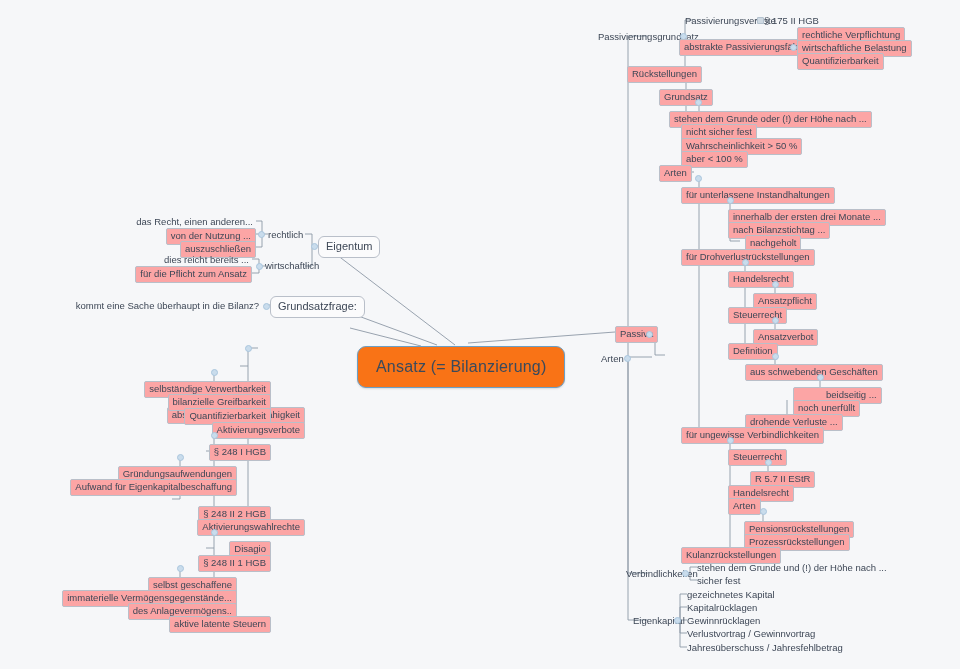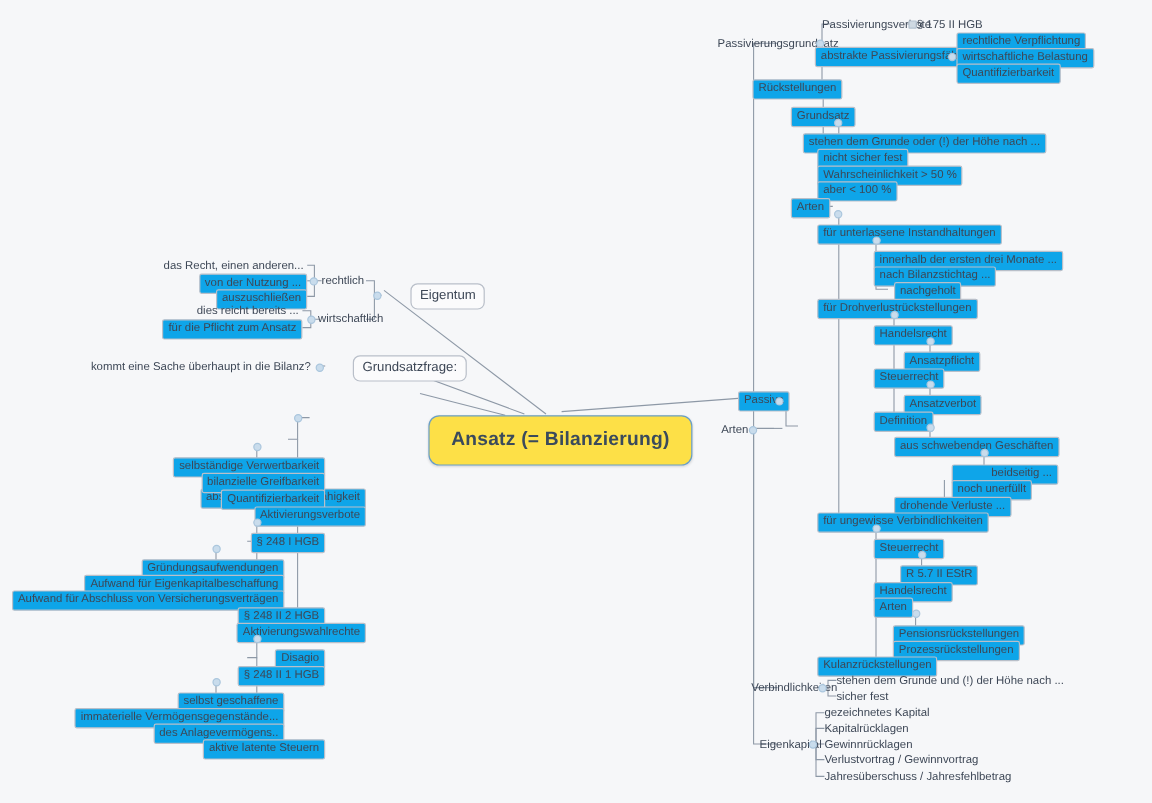--- a/index.html
+++ b/index.html
@@ -29,48 +29,47 @@
     background: #fafbfc;
     line-height: 1;
     display: flex;
     align-items: center;
     justify-content: flex-start;
   }
   
   .nb {
     border: 1px solid #b9bfc9;
     border-radius: 2px;
-    background: #0ea5e9;
+    background: #fca5a5;
     padding: 2px 4px 3px 4px;
     font-size: 9.5px;
   }
   
   .nr {
     border: 1px solid #b9bfc9;
     border-radius: 6px;
     background: #fbfbfc;
     padding: 4px 7px 5px 7px;
     font-size: 11px;
-    margin-left: 24px;
   }
   
   .np {
     border: none;
     background: transparent;
     padding: 2px 3px 3px 3px;
     font-size: 9.5px;
   }
   
   .root {
     border: 1px solid #6a9fc6;
     border-radius: 9px;
-    background: #fde047;
+    background: #f97316;
     color: #3a4a5c;
     font-size: 16px;
-    font-weight: bold;
+    font-weight: normal;
     padding: 12px 18px;
     letter-spacing: .2px;
     box-shadow: 0 1px 2px rgba(0,0,0,.12);
   }
   .right-al { justify-content: flex-end; }
   
   .tog {
     position: absolute;
     width: 7px;
     height: 7px;
@@ -372,21 +371,20 @@
   <div class="node nb right-al" style="right:689px; top:408px;">Quantifizierbarkeit</div>
 
   <div class="node nb right-al" style="right:655px; top:422px;">Aktivierungsverbote</div>
   <span class="tog" style="left:211px; top:432px;"></span>
 
   <div class="node nb right-al" style="right:689px; top:444px;">§ 248 I HGB</div>
   <span class="tog" style="left:177px; top:454px;"></span>
 
   <div class="node nb right-al" style="right:723px; top:466px;">Gründungsaufwendungen</div>
   <div class="node nb right-al" style="right:723px; top:479px;">Aufwand für Eigenkapitalbeschaffung</div>
-  <div class="node nb right-al" style="right:723px; top:492px;">Aufwand für Abschluss von Versicherungsverträgen</div>
 
   <div class="node nb right-al" style="right:689px; top:506px;">§ 248 II 2 HGB</div>
 
   <div class="node nb right-al" style="right:655px; top:519px;">Aktivierungswahlrechte</div>
   <span class="tog" style="left:211px; top:529px;"></span>
 
   <div class="node nb right-al" style="right:689px; top:541px;">Disagio</div>
   <div class="node nb right-al" style="right:689px; top:555px;">§ 248 II 1 HGB</div>
   <span class="tog" style="left:177px; top:565px;"></span>
 

